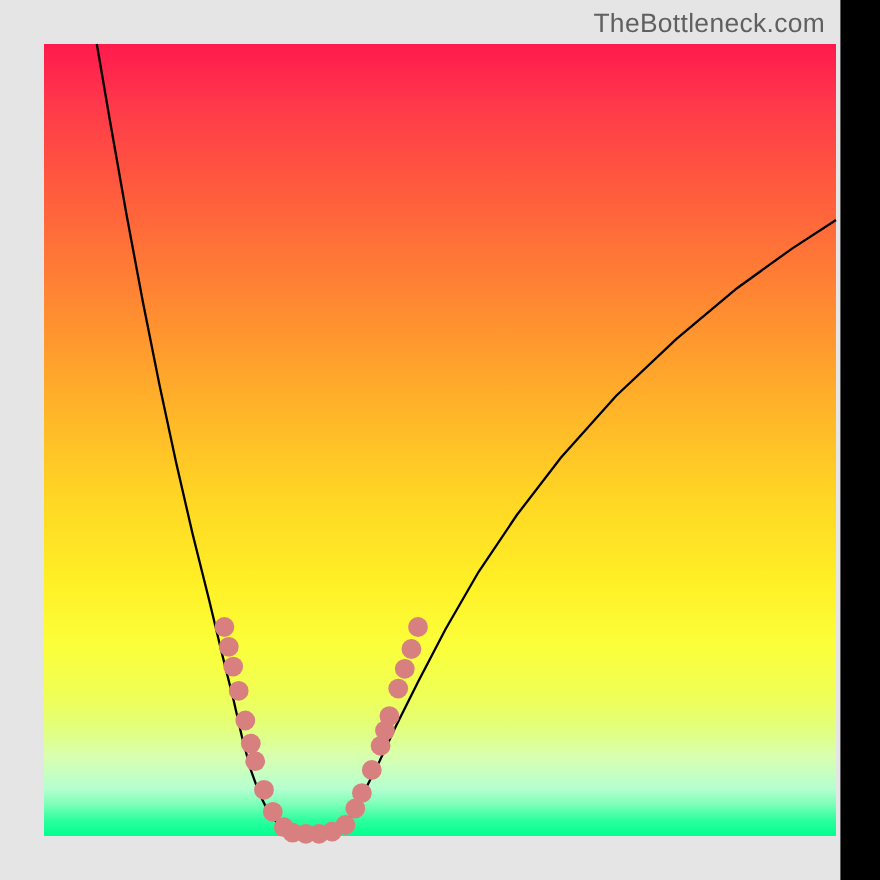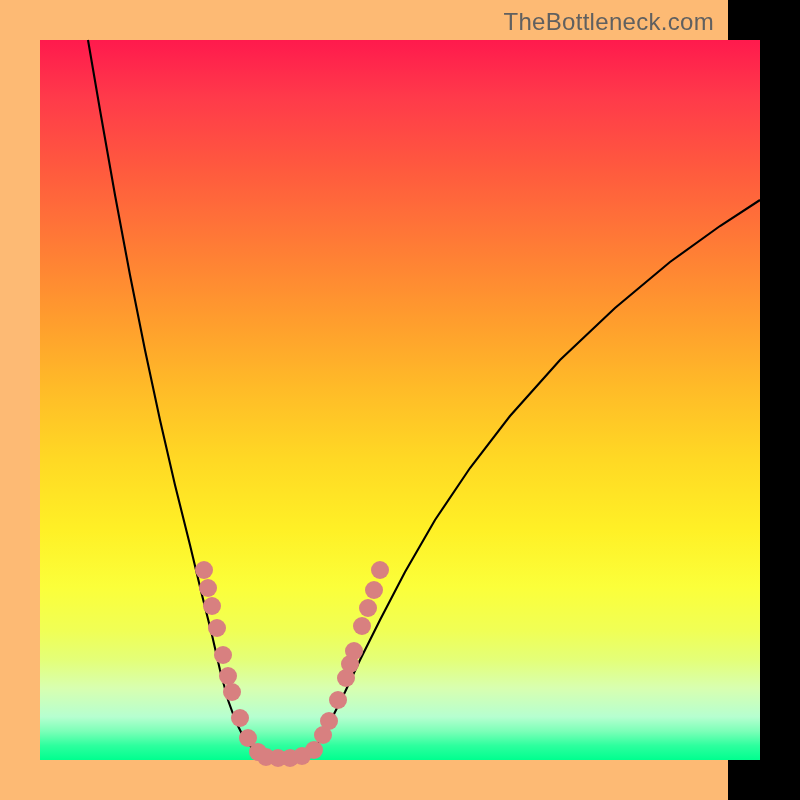--- a/index.html
+++ b/index.html
@@ -8,21 +8,22 @@
     width: 800px;
     height: 800px;
     background: #000;
     font-family: Arial, Helvetica, sans-serif;
     overflow: hidden;
   }
   .stage {
     position: relative;
     width: 728px;
     height: 800px;
-    background: #fdba74;
+    background: #e5e5e5;
+    padding-left: 36px;
   }
   .plot {
     position: absolute;
     left: 40px;
     top: 40px;
     width: 720px;
     height: 720px;
     background: linear-gradient(to bottom,
       #ff1a4d 0%,
       #ff3a4a 8%,

